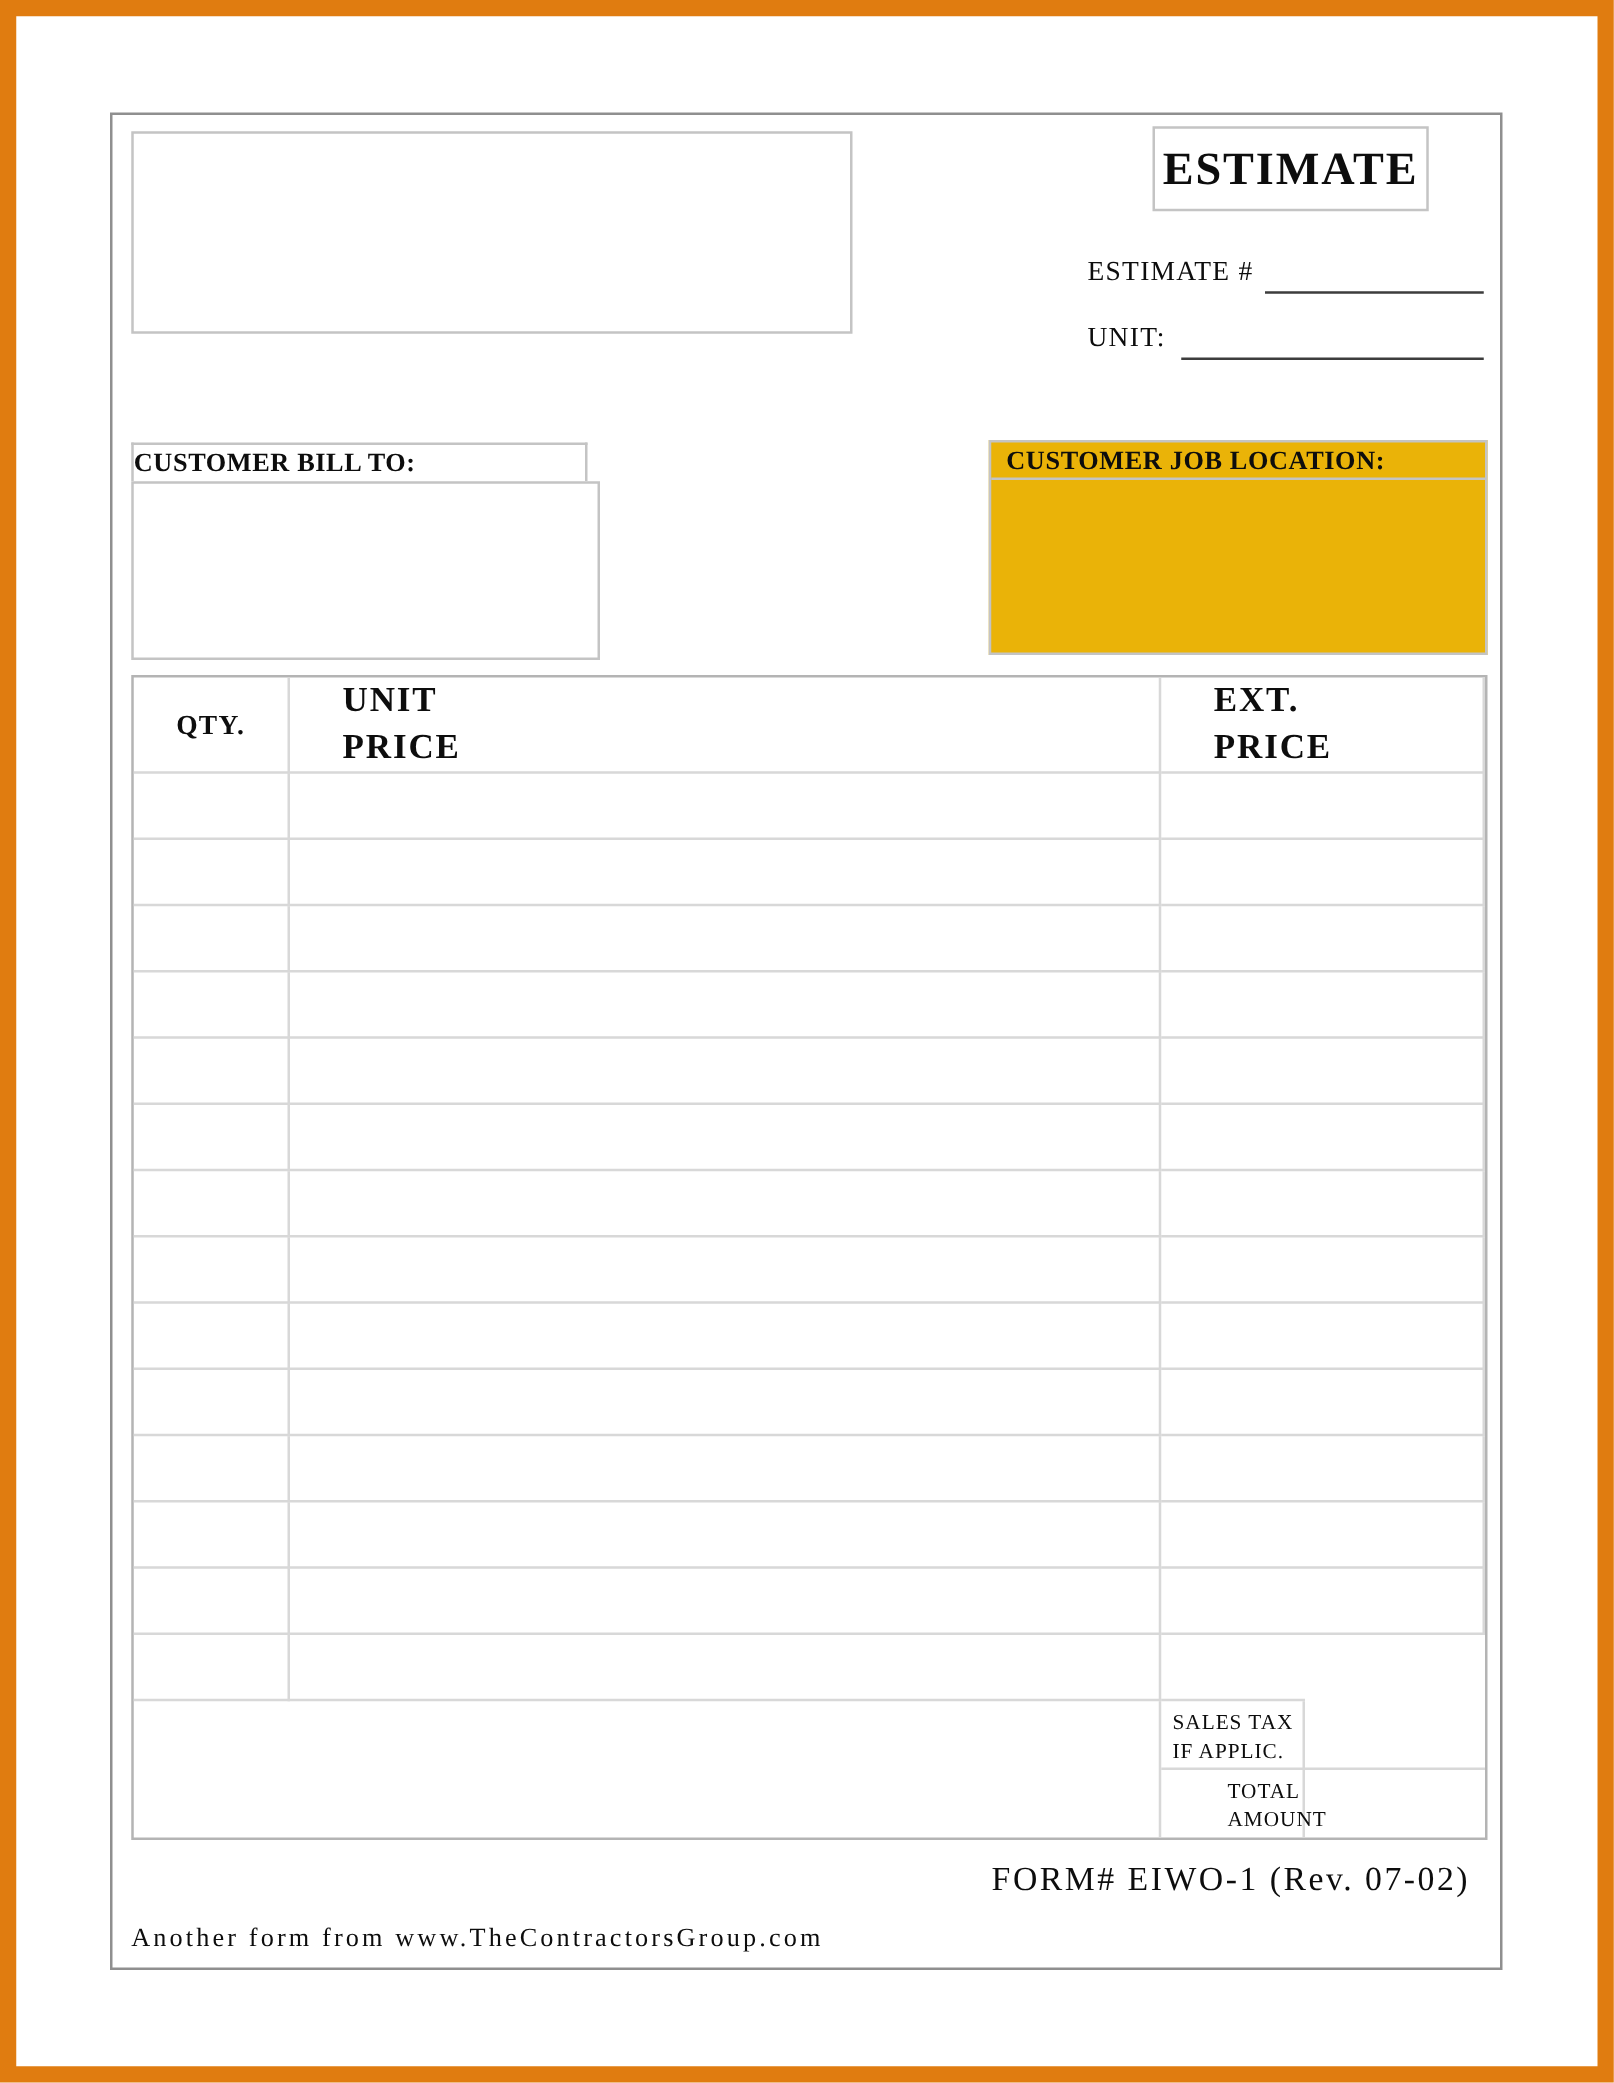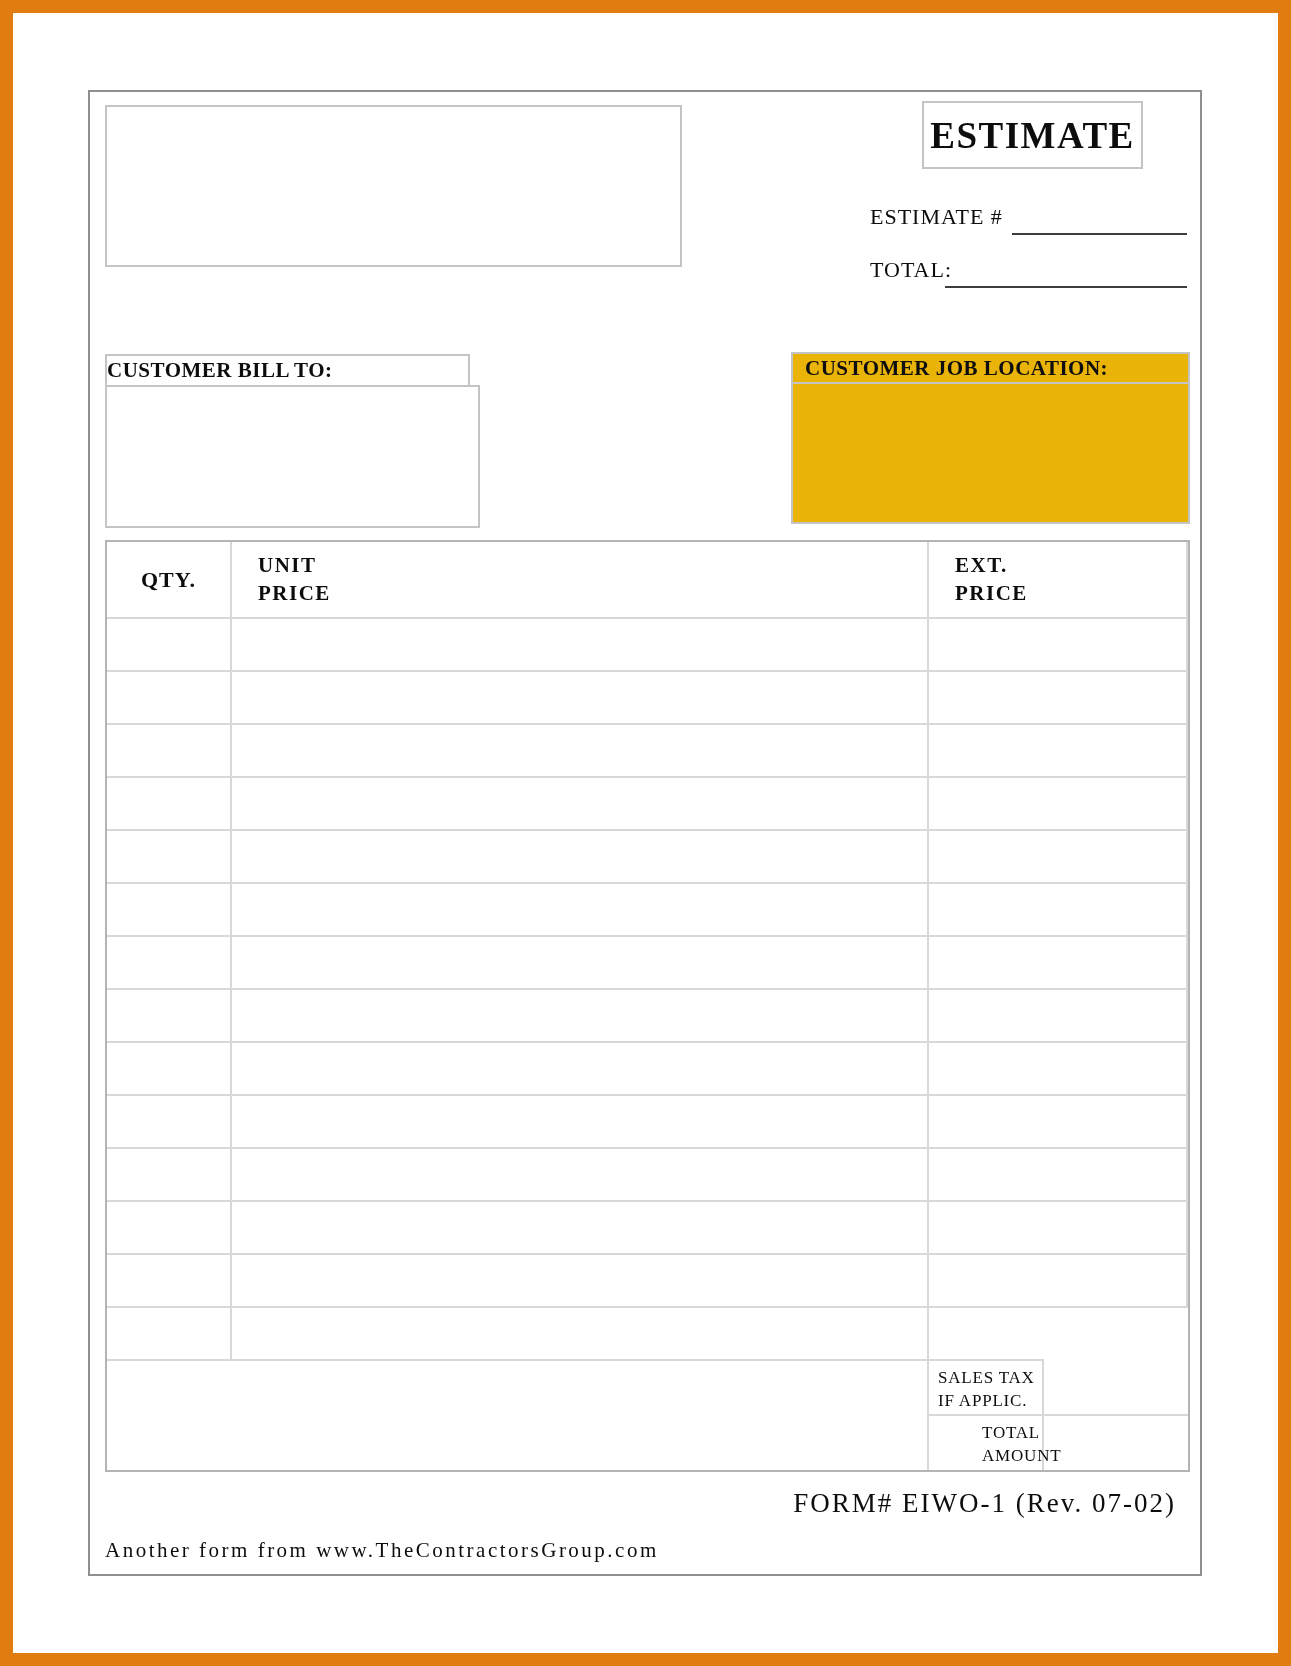--- a/index.html
+++ b/index.html
@@ -45,21 +45,21 @@
     border:2px solid var(--table-border);background:#fff;
     display:grid;
     grid-template-columns:125px 697px 115px 1fr;
     grid-template-rows:77px repeat(14,53px) 55px 1fr;
   }
   .cell{box-sizing:border-box;border-right:2px solid var(--grid-line);border-bottom:2px solid var(--grid-line);}
   .cell.no-r{border-right:none;}
   .hcell{display:flex;font-weight:bold;align-items:center;}
   .h-qty{justify-content:center;font-size:22px;letter-spacing:1px;}
   .h-desc{font-size:22px;letter-spacing:2px;padding-left:18px;}
-  .h-two{flex-direction:column;align-items:flex-start;justify-content:center;padding-left:26px;font-size:21px;letter-spacing:1.5px;line-height:1.3;}
+  .h-two{flex-direction:column;align-items:flex-start;justify-content:center;padding-left:42px;font-size:28px;letter-spacing:1.5px;line-height:1.3;}
   .merged-cell{grid-column:1/3;grid-row:16/18;border-bottom:none;}
   .tot-label{font-size:17px;letter-spacing:0.8px;line-height:1.35;padding:6px 0 0 9px;}
   .salestax-label{grid-column:3;grid-row:16;}
   .salestax-value{grid-column:4;grid-row:16;border-right:none;}
   .total-label{grid-column:3;grid-row:17;border-bottom:none;margin-left:44px;}
   .total-value{grid-column:4;grid-row:17;border-right:none;border-bottom:none;}
 
   .form-number{right:24px;top:1396px;font-size:27px;letter-spacing:2px;white-space:nowrap;}
   .credit-line{left:15px;top:1446px;font-size:21px;letter-spacing:2.5px;white-space:nowrap;}
 </style>
@@ -72,21 +72,21 @@
 
   <div class="abs company-box"></div>
 
   <div class="abs title-box">
     <span class="t">ESTIMATE</span>
   </div>
 
   <div class="abs meta-label est-label">ESTIMATE #</div>
   <div class="abs write-line est-line"></div>
 
-  <div class="abs meta-label date-label">TOTAL:</div>
+  <div class="abs meta-label date-label">UNIT:</div>
   <div class="abs write-line date-line"></div>
 
   <div class="abs party-label billto-head">CUSTOMER BILL TO:</div>
   <div class="abs billto-body"></div>
 
   <div class="abs job-box">
     <div class="party-label job-head">CUSTOMER JOB LOCATION:</div>
     <div class="job-body"></div>
   </div>
 

